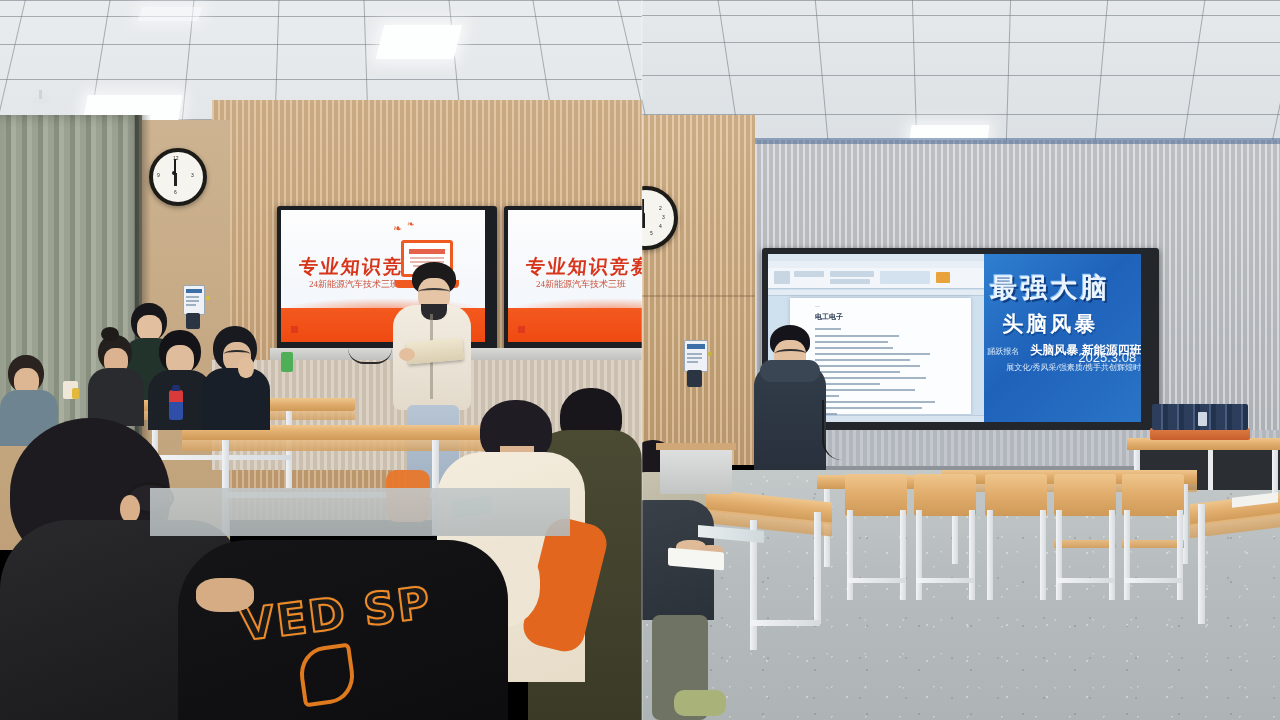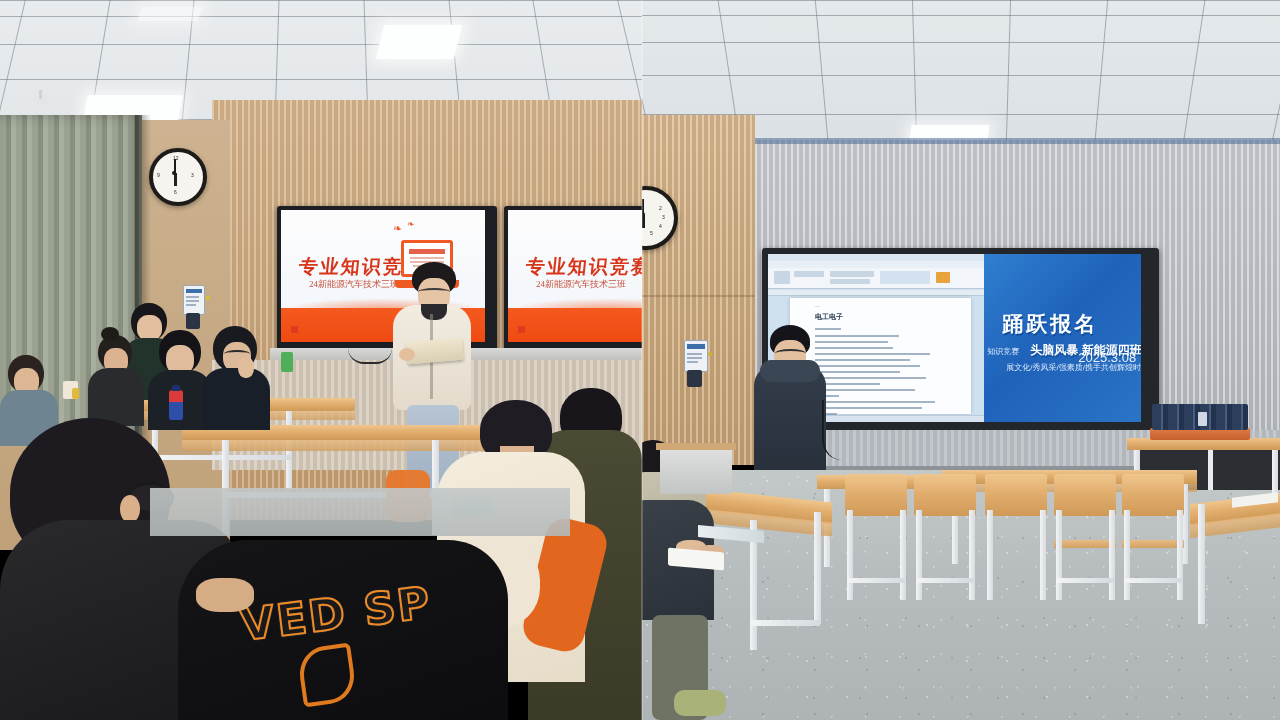--- a/index.html
+++ b/index.html
@@ -338,22 +338,23 @@
             <div class="docline" style="left:14%;top:97px;width:13%;"></div>
             <div class="docline" style="left:14%;top:103px;width:66%;"></div>
             <div class="docline" style="left:14%;top:109px;width:59%;"></div>
             <div class="docline" style="left:14%;top:115px;width:12%;"></div>
             <div class="docline" style="left:14%;top:121px;width:49%;"></div>
           </div>
           <div class="doc-tb" style="bottom:0;top:auto;height:6px;background:#d7e3ee;border-top:1px solid #b9cbdc;border-bottom:none;"></div>
         </div>
 
         <div class="slideB" style="left:58%;">
-          <div class="mid" style="left:18px;top:56px;font-size:21px;letter-spacing:3px;">踊跃报名</div>
-          <div class="small" style="left:3px;top:92px;font-size:8px;">知识竞赛</div>
+          <div class="big" style="left:6px;top:16px;font-size:27px;letter-spacing:3px;">最强大脑</div>
+          <div class="mid" style="left:18px;top:56px;font-size:21px;letter-spacing:3px;">头脑风暴</div>
+          <div class="small" style="left:3px;top:92px;font-size:8px;">踊跃报名</div>
           <div class="mid" style="left:46px;top:88px;font-size:12px;">头脑风暴 新能源四班</div>
           <div class="date" style="left:94px;top:96px;font-size:13px;">2025.3.08</div>
           <div class="small" style="left:22px;top:108px;font-size:8px;">展文化/秀风采/强素质/携手共创辉煌时代</div>
         </div>
       </div>
     </div>
 
     <div class="layer" style="left:113px;top:430px;width:525px;height:40px;background:repeating-linear-gradient(90deg,#c4c8cd 0 3px,#b2b7bd 3px 7px);"></div>
 
     <div class="layer" style="left:113px;top:138px;width:525px;height:6px;background:#4a6a96;opacity:.55;"></div>

